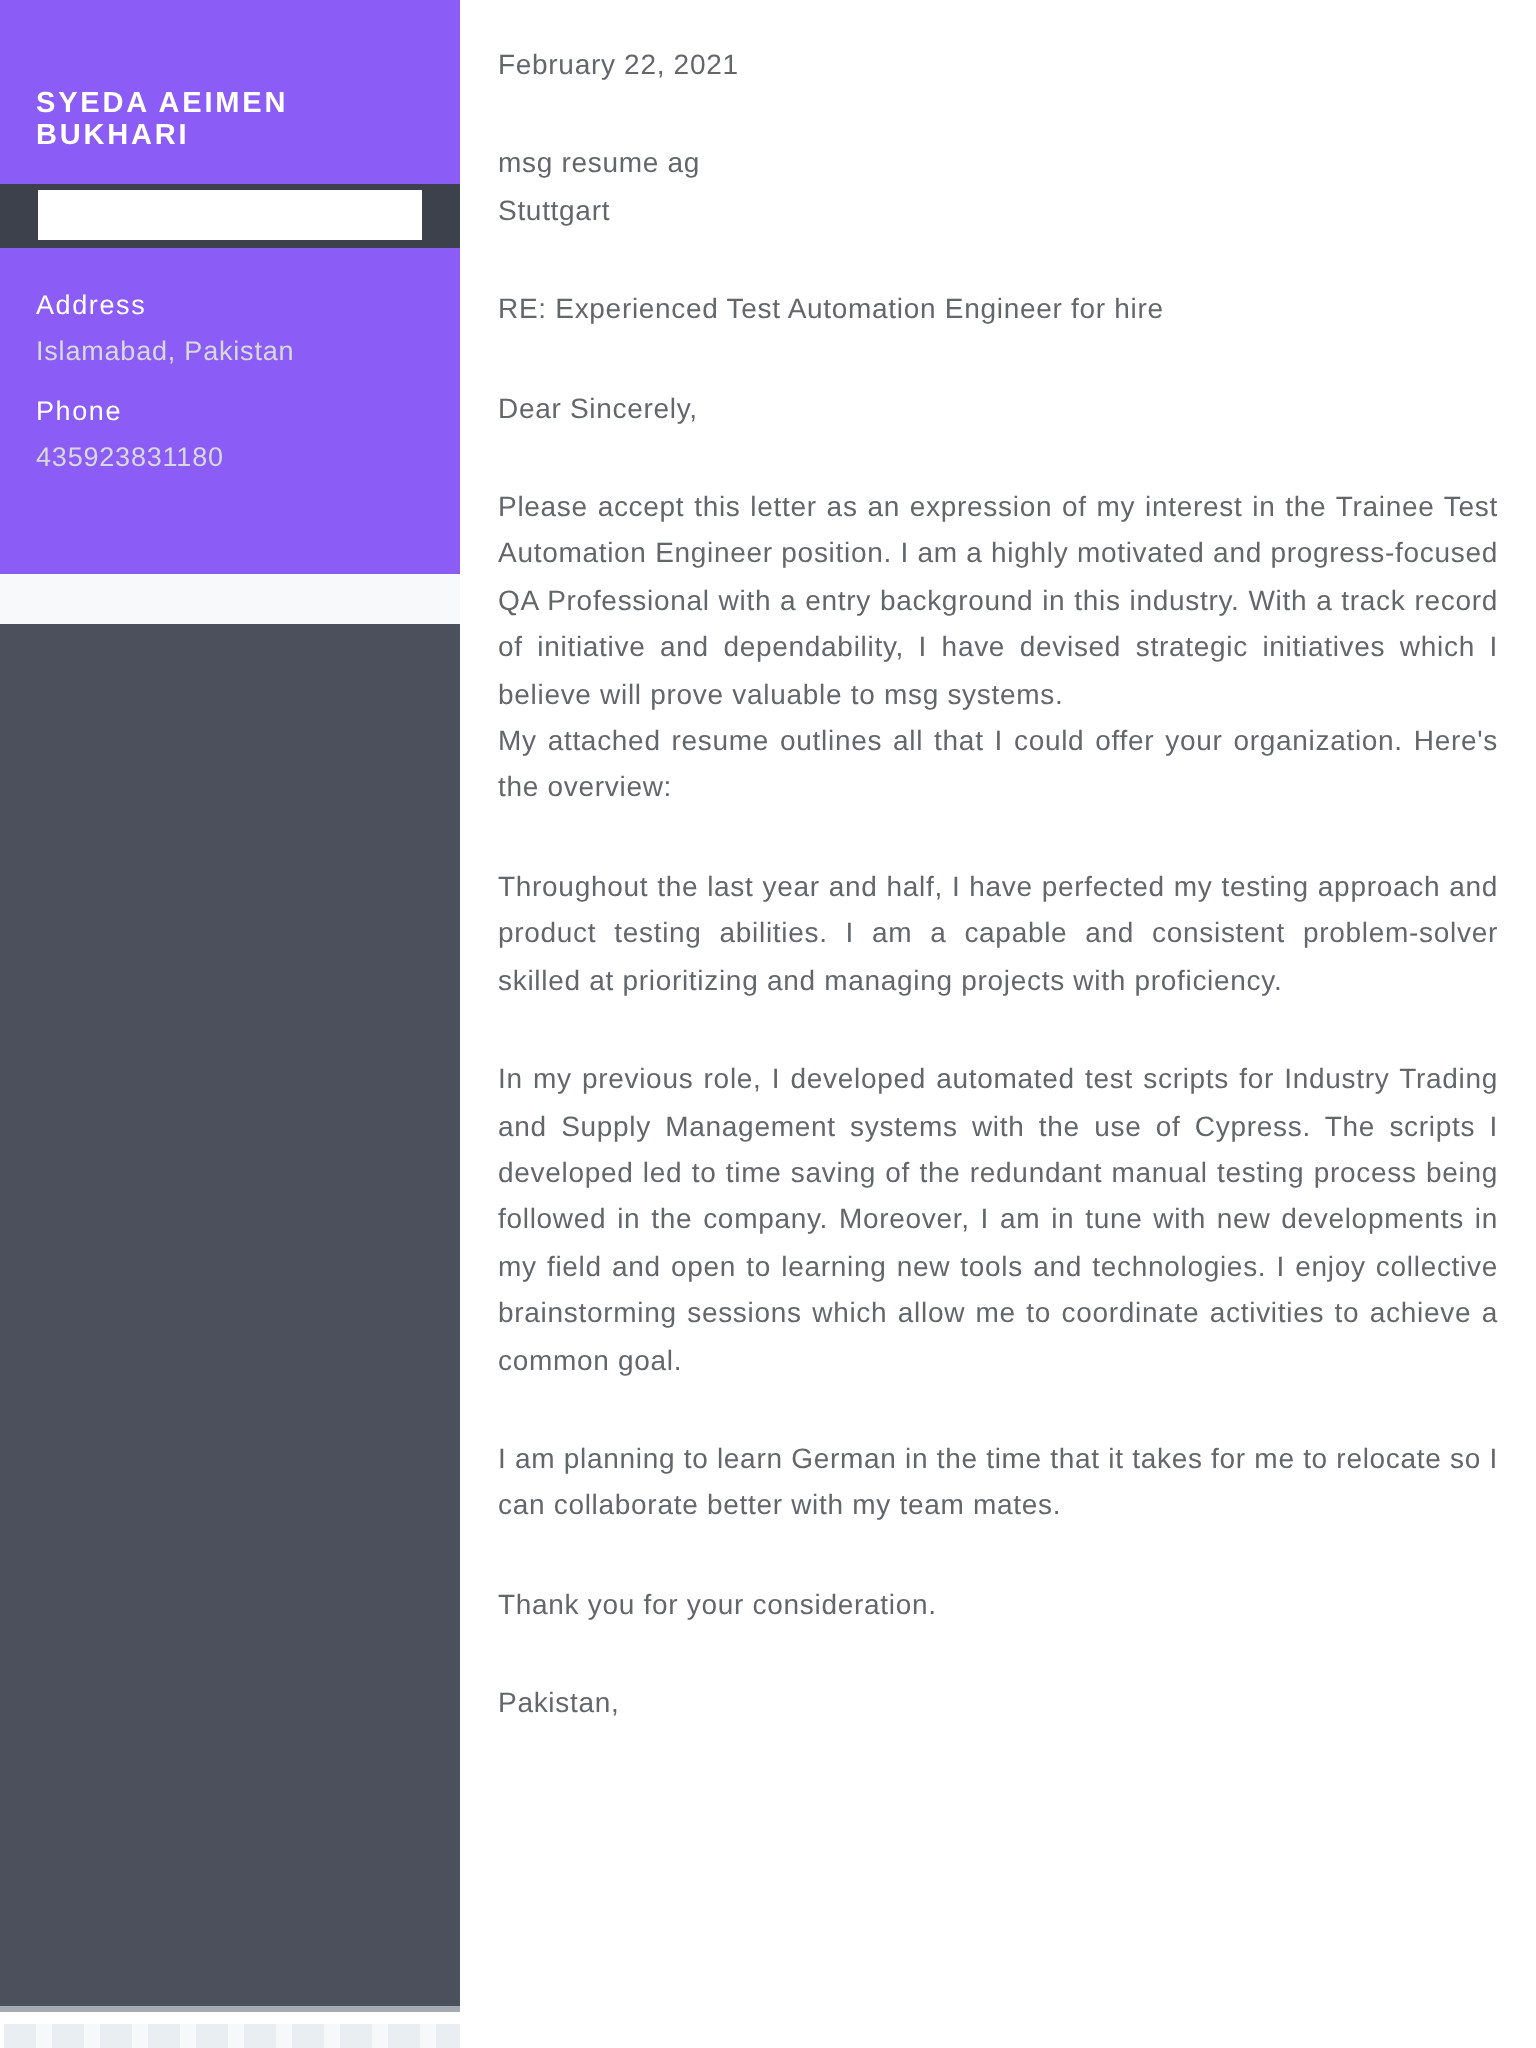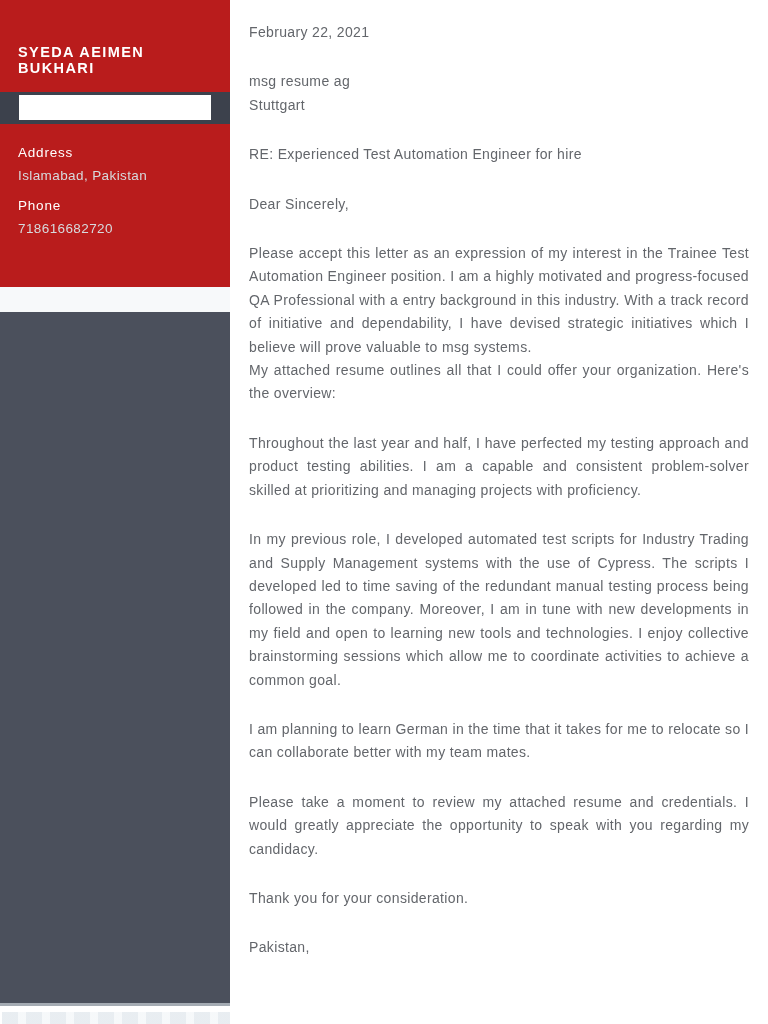--- a/index.html
+++ b/index.html
@@ -14,21 +14,21 @@
     background: #ffffff;
     overflow: hidden;
     font-family: "Liberation Sans", "DejaVu Sans", sans-serif;
   }
 
   
   .sidebar-top {
     position: absolute;
     left: 0; top: 0;
     width: 230px; height: 287px;
-    background: #b91c1c;
+    background: #8b5cf6;
   }
   .sidebar-gap {
     position: absolute;
     left: 0; top: 287px;
     width: 230px; height: 25px;
     background: #f7f9fa;
   }
   .sidebar-bottom {
     position: absolute;
     left: 0; top: 312px;
@@ -122,21 +122,21 @@
       <div class="photo-box"></div>
     </div>
 
     <div class="contact">
       <div class="contact-item">
         <div class="contact-label">Address</div>
         <div class="contact-value">Islamabad, Pakistan</div>
       </div>
       <div class="contact-item">
         <div class="contact-label">Phone</div>
-        <div class="contact-value">718616682720</div>
+        <div class="contact-value">435923831180</div>
       </div>
     </div>
   </div>
 
   <div class="sidebar-gap"></div>
   <div class="sidebar-bottom"></div>
   <div class="sidebar-edge"></div>
   <div class="next-page-strip"></div>
 
   <div class="letter">
@@ -151,20 +151,19 @@
 
     <p class="no-gap">Please accept this letter as an expression of my interest in the Trainee Test Automation Engineer position. I am a highly motivated and progress-focused QA Professional with a entry background in this industry. With a track record of initiative and dependability, I have devised strategic initiatives which I believe will prove valuable to msg systems.</p>
     <p>My attached resume outlines all that I could offer your organization. Here's the overview:</p>
 
     <p>Throughout the last year and half, I have perfected my testing approach and product testing abilities. I am a capable and consistent problem-solver skilled at prioritizing and managing projects with proficiency.</p>
 
     <p>In my previous role, I developed automated test scripts for Industry Trading and Supply Management systems with the use of Cypress. The scripts I developed led to time saving of the redundant manual testing process being followed in the company. Moreover, I am  in tune with new developments in my field and open to learning new tools and technologies. I enjoy collective brainstorming sessions which allow me to coordinate activities to achieve a common goal.</p>
 
     <p>I am planning to learn German in the time that it takes for me to relocate so I can collaborate better with my team mates.</p>
 
-    <p>Please take a moment to review my attached resume and credentials. I would greatly appreciate the opportunity to speak with you regarding my candidacy.</p>
 
     <p class="single">Thank you for your consideration.</p>
 
     <p class="single">Pakistan,</p>
   </div>
 
 </div>
 
 </body></html>

